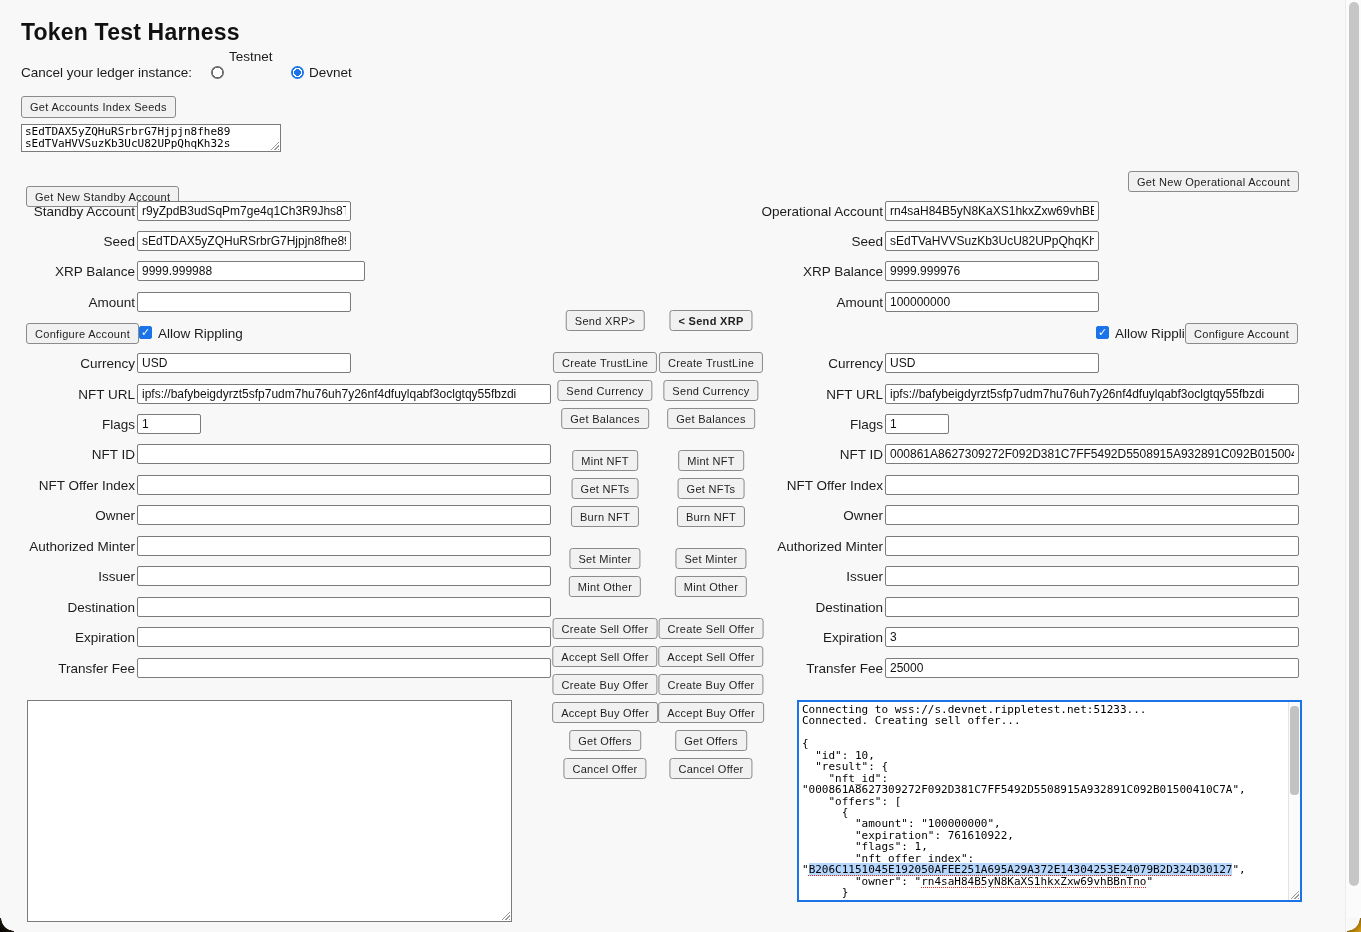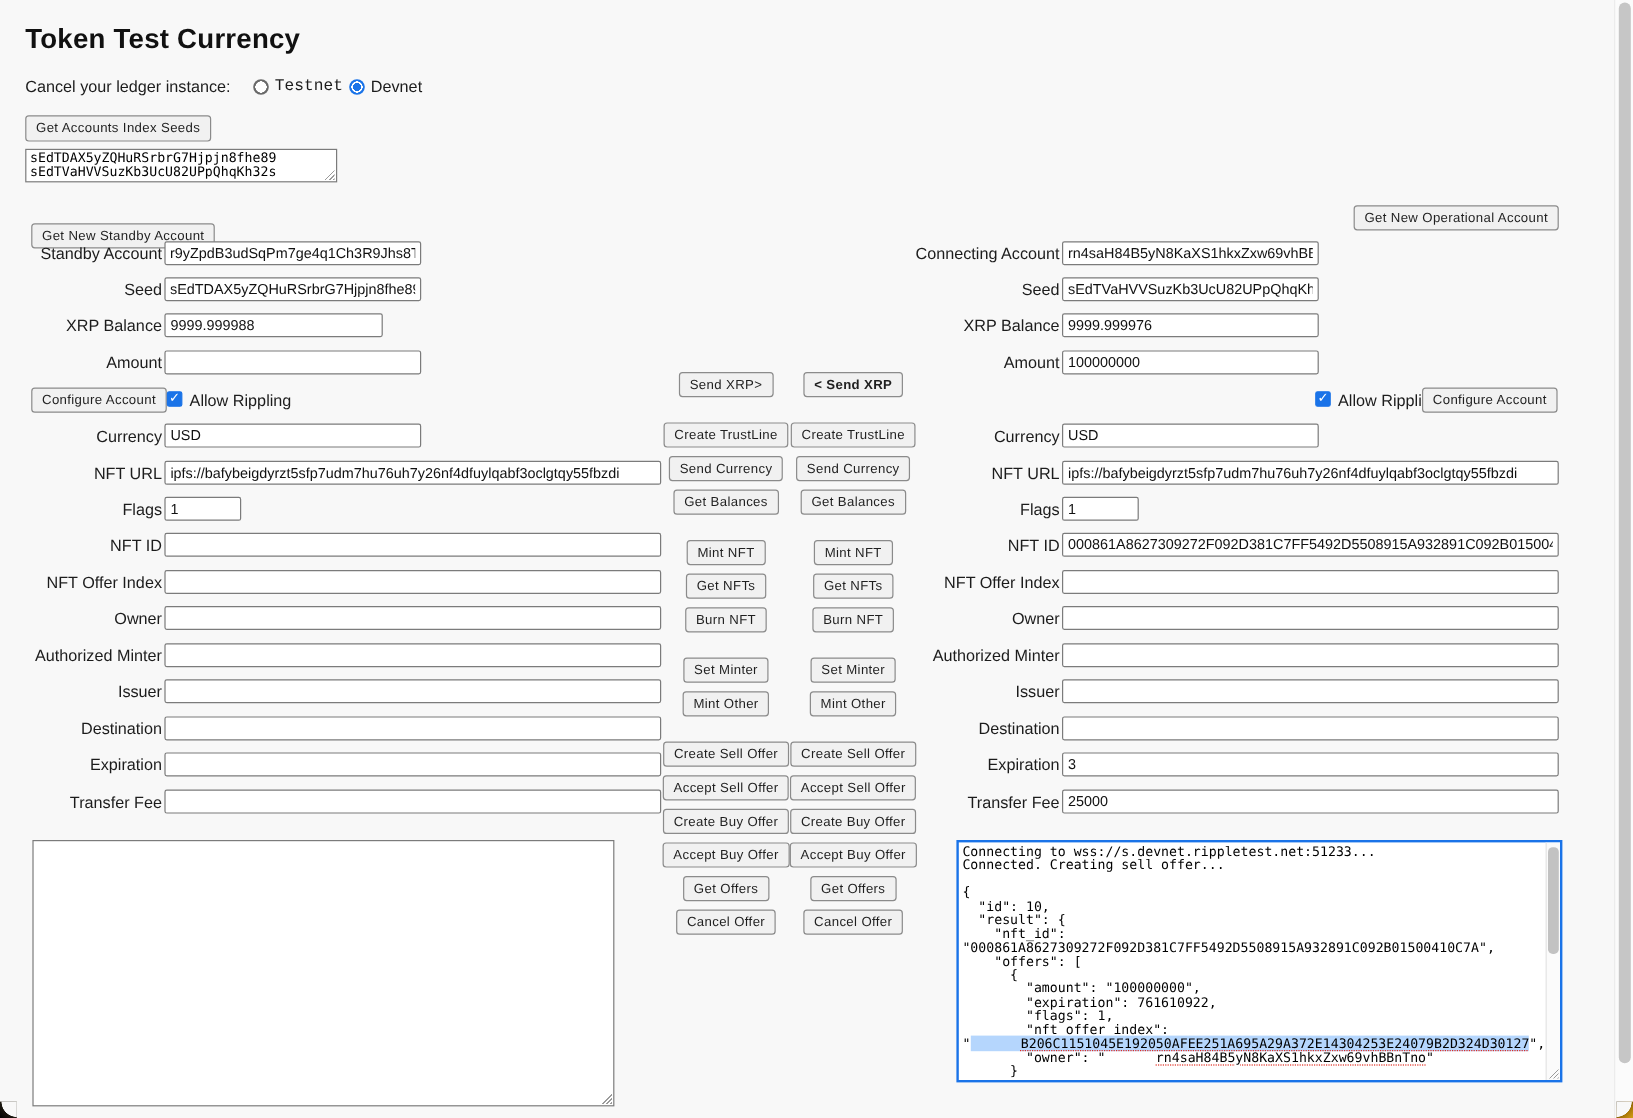--- a/index.html
+++ b/index.html
@@ -32,21 +32,21 @@
 
   textarea { border:1px solid #7b7b7b; background:#fff; font-family:"DejaVu Sans Mono", monospace;
              font-size:11px; line-height:12px; color:#000; padding:1px 3px; resize:none; outline:none; }
 
   
   #results-box { left:797px; top:700px; width:505px; height:202px; background:#fff;
                  border:2px solid #1a73e8; overflow:hidden; }
   #results-pre { position:absolute; left:3px; top:2px; right:14px; bottom:2px; overflow:hidden;
                  font-family:"DejaVu Sans Mono", monospace; font-size:11px; color:#000; }
   .logline { height:11.45px; line-height:11.45px; white-space:pre; }
-  .miss { text-decoration:underline dotted #e02b20; text-decoration-thickness:1px; text-underline-offset:2px;padding-left:42px; }
+  .miss { text-decoration:underline dotted #e02b20; text-decoration-thickness:1px; text-underline-offset:2px; }
   .sel { background:#b5d6fd; }
 
   
   #page-scrollbar { right:0; top:0; width:16px; height:932px; background:#fbfbfb; border-left:1px solid #ececec; }
   #page-scroll-thumb { position:absolute; left:3px; top:2px; width:10px; height:884px; background:#c6c6c6; border-radius:5px; }
   #results-scrollbar { position:absolute; top:0; right:0; bottom:0; width:12px; background:#fbfbfb; border-left:1px solid #e4e4e4; }
   #results-scroll-thumb { position:absolute; top:4px; left:1px; width:9px; height:89px; background:#c2c2c2; border-radius:4px; }
 
   .grip { position:absolute; width:9px; height:9px;
           background:repeating-linear-gradient(135deg, transparent 0 1.5px, #9a9a9a 1.5px 2.5px);
@@ -58,43 +58,43 @@
                 linear-gradient(225deg, #3a3526 0%, #14100a 70%, #000 100%); }
   #corner-br { right:0; bottom:0; width:14px; height:14px;
      background:radial-gradient(circle 14px at 0px 0px, #f8f8f8 0 12.5px, transparent 13px),
                 linear-gradient(135deg, #2b1c03 0%, #a87708 65%, #d9a11a 100%); }
 </style>
 </head>
 <body>
 
 <div id="page">
 
-  <div class="abs" id="title">Token Test Currency</div>
+  <div class="abs" id="title">Token Test Harness</div>
 
   <div class="abs lbl13" style="left:21px; top:65px;">Cancel your ledger instance:</div>
   <span class="abs radio" style="left:211px; top:66px;"></span>
-  <span class="abs lbl13" style="left:229px; top:65px;font-family:Liberation Mono, monospace;">Testnet</span>
+  <span class="abs lbl13" style="left:229px; top:49px;">Testnet</span>
   <span class="abs radio on" style="left:291px; top:66px;"></span>
   <span class="abs lbl13" style="left:309px; top:65px;">Devnet</span>
 
   <button class="btn" style="left:21px; top:96px; height:22px;">Get Accounts Index Seeds</button>
   <textarea class="abs" style="left: 21px; top: 124px; width: 260px; height: 28px;" spellcheck="false">sEdTDAX5yZQHuRSrbrG7Hjpjn8fhe89
 sEdTVaHVVSuzKb3UcU82UPpQhqKh32s</textarea>
   <div class="grip" style="left:270px; top:141px;"></div>
 
   <button class="btn" style="left:26px; top:186px;">Get New Standby Account</button>
   <button class="btn" style="right:62px; top:171px;">Get New Operational Account</button>
 
   <div id="rows-standby">
       <div class="flabel" style="left: -125px; top: 204px;">Standby Account</div>
       <input class="tinput" value="r9yZpdB3udSqPm7ge4q1Ch3R9Jhs8TQ8YJ" style="left: 137px; top: 201px; width: 214px;">
       <div class="flabel" style="left: -125px; top: 234px;">Seed</div>
       <input class="tinput" value="sEdTDAX5yZQHuRSrbrG7Hjpjn8fhe89" style="left: 137px; top: 231px; width: 214px;">
       <div class="flabel" style="left: -125px; top: 264px;">XRP Balance</div>
-      <input class="tinput" value="9999.999988" style="left: 137px; top: 261px; width: 182px;">
+      <input class="tinput" value="9999.999988" style="left: 137px; top: 261px; width: 228px;">
       <div class="flabel" style="left: -125px; top: 295px;">Amount</div>
       <input class="tinput" style="left: 137px; top: 292px; width: 214px;">
       <div class="flabel" style="left: -125px; top: 356px;">Currency</div>
       <input class="tinput" value="USD" style="left: 137px; top: 353px; width: 214px;">
       <div class="flabel" style="left: -125px; top: 387px;">NFT URL</div>
       <input class="tinput" value="ipfs://bafybeigdyrzt5sfp7udm7hu76uh7y26nf4dfuylqabf3oclgtqy55fbzdi" style="left: 137px; top: 384px; width: 414px;">
       <div class="flabel" style="left: -125px; top: 417px;">Flags</div>
       <input class="tinput" value="1" style="left: 137px; top: 414px; width: 64px;">
       <div class="flabel" style="left: -125px; top: 447px;">NFT ID</div>
       <input class="tinput" style="left: 137px; top: 444px; width: 414px;">
@@ -107,21 +107,21 @@
       <div class="flabel" style="left: -125px; top: 569px;">Issuer</div>
       <input class="tinput" style="left: 137px; top: 566px; width: 414px;">
       <div class="flabel" style="left: -125px; top: 600px;">Destination</div>
       <input class="tinput" style="left: 137px; top: 597px; width: 414px;">
       <div class="flabel" style="left: -125px; top: 630px;">Expiration</div>
       <input class="tinput" style="left: 137px; top: 627px; width: 414px;">
       <div class="flabel" style="left: -125px; top: 661px;">Transfer Fee</div>
       <input class="tinput" style="left: 137px; top: 658px; width: 414px;">
     </div>
   <div id="rows-operational">
-      <div class="flabel" style="left: 623px; top: 204px;">Connecting Account</div>
+      <div class="flabel" style="left: 623px; top: 204px;">Operational Account</div>
       <input class="tinput" value="rn4saH84B5yN8KaXS1hkxZxw69vhBBnTno" style="left: 885px; top: 201px; width: 214px;">
       <div class="flabel" style="left: 623px; top: 234px;">Seed</div>
       <input class="tinput" value="sEdTVaHVVSuzKb3UcU82UPpQhqKh32s" style="left: 885px; top: 231px; width: 214px;">
       <div class="flabel" style="left: 623px; top: 264px;">XRP Balance</div>
       <input class="tinput" value="9999.999976" style="left: 885px; top: 261px; width: 214px;">
       <div class="flabel" style="left: 623px; top: 295px;">Amount</div>
       <input class="tinput" value="100000000" style="left: 885px; top: 292px; width: 214px;">
       <div class="flabel" style="left: 623px; top: 356px;">Currency</div>
       <input class="tinput" value="USD" style="left: 885px; top: 353px; width: 214px;">
       <div class="flabel" style="left: 623px; top: 387px;">NFT URL</div>

